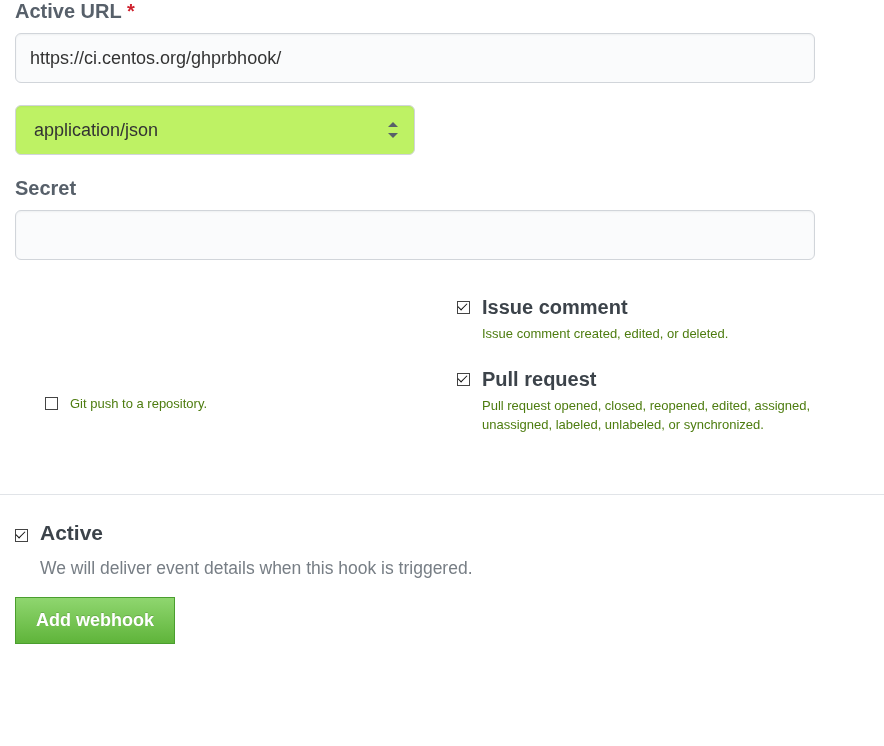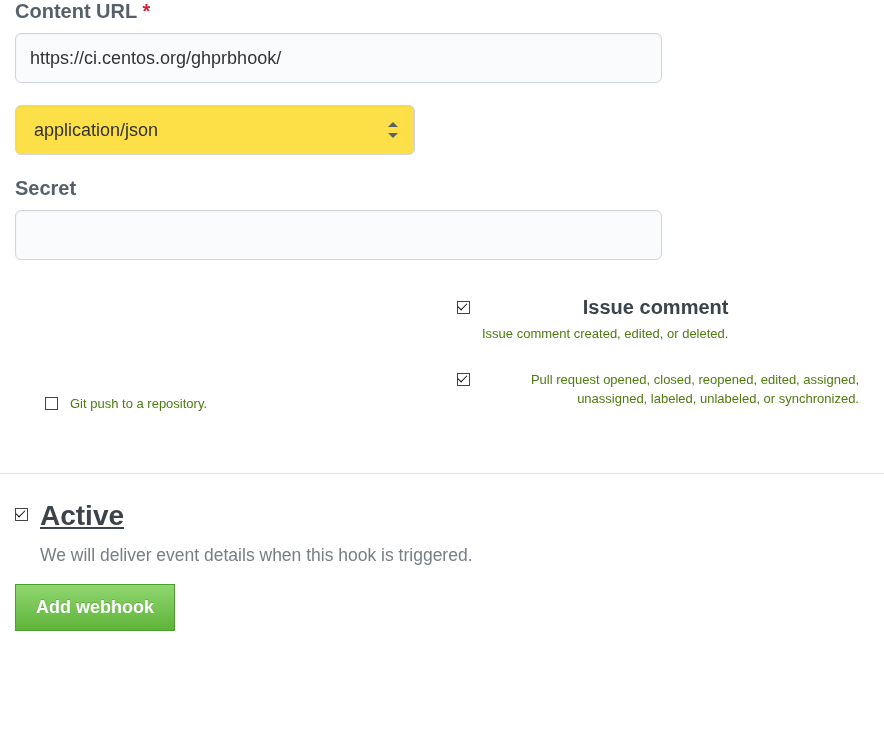--- a/index.html
+++ b/index.html
@@ -15,21 +15,21 @@
   .form-group { margin-bottom: 22px; }
   .label {
     display: block;
     font-weight: 600;
     font-size: 20px;
     color: #57606a;
     margin-bottom: 10px;
   }
   .required-asterisk { color: #cf222e; }
   .text-input {
-    width: 647px;
+    width: 800px;
     max-width: 100%;
     height: 50px;
     padding: 8px 14px;
     font-size: 18px;
     color: #333;
     background: #fafbfc;
     border: 1px solid #d1d5da;
     border-radius: 6px;
     box-shadow: inset 0 1px 2px rgba(27,31,35,0.05);
   }
@@ -38,21 +38,21 @@
     position: relative;
     width: 400px;
     max-width: 100%;
   }
   .select-input {
     width: 100%;
     height: 50px;
     padding: 8px 34px 8px 18px;
     font-size: 18px;
     color: #333;
-    background: #fde047;
+    background: #bef264;
     border: 1px solid #d1d5da;
     border-radius: 6px;
     appearance: none;
     -webkit-appearance: none;
     box-shadow: inset 0 1px 2px rgba(27,31,35,0.05);
   }
   .caret {
     position: absolute;
     right: 16px;
     top: 50%;
@@ -61,21 +61,21 @@
     color: #586069;
     line-height: 0;
   }
   .caret svg { display: block; }
 
   .events-grid {
     display: flex;
     flex-wrap: wrap;
     padding: 12px 0 22px 30px;
   }
-  .event-col { width: 50%; padding-right: 10px; text-align: right; }
+  .event-col { width: 50%; padding-right: 10px; }
   .event-spacer { height: 96px; }
   .event-item {
     display: flex;
     align-items: flex-start;
     margin-bottom: 22px;
   }
   .cb {
     width: 13px;
     height: 13px;
     border: 1px solid #444;
@@ -116,23 +116,22 @@
   }
 
   .active-block {
     display: flex;
     align-items: flex-start;
     padding: 26px 15px 18px 15px;
   }
   .active-block .cb { margin-top: 8px; }
   .active-title {
     font-weight: 600;
-    font-size: 28px;
+    font-size: 21px;
     color: #3c434a;
-    text-decoration: underline;
   }
   .active-desc {
     font-size: 17.5px;
     color: #777e85;
     margin-top: 13px;
   }
 
   .submit-row { padding: 0 15px 15px 15px; }
   .btn-primary {
     display: inline-block;
@@ -147,21 +146,21 @@
     cursor: pointer;
   }
 </style>
 </head>
 <body>
 
 <div class="form-wrap">
 
   <div class="form-group">
     <label class="label">
-      <span>Content URL</span>
+      <span>Active URL</span>
       <span class="required-asterisk">*</span>
     </label>
     <input type="text" class="text-input" value="https://ci.centos.org/ghprbhook/" style="">
   </div>
 
   <div class="form-group">
     <div class="select-wrap">
       <select class="select-input">
         <option>application/json</option>
       </select>
@@ -195,20 +194,21 @@
       <div class="event-item">
         <span class="cb checked"></span>
         <div>
           <div class="event-title">Issue comment</div>
           <div class="event-desc">Issue comment created, edited, or deleted.</div>
         </div>
       </div>
       <div class="event-item">
         <span class="cb checked"></span>
         <div>
+          <div class="event-title">Pull request</div>
           <div class="event-desc">Pull request opened, closed, reopened, edited, assigned, unassigned, labeled, unlabeled, or synchronized.</div>
         </div>
       </div>
     </div>
 
   </div>
 </div>
 
 <hr class="divider">
 

